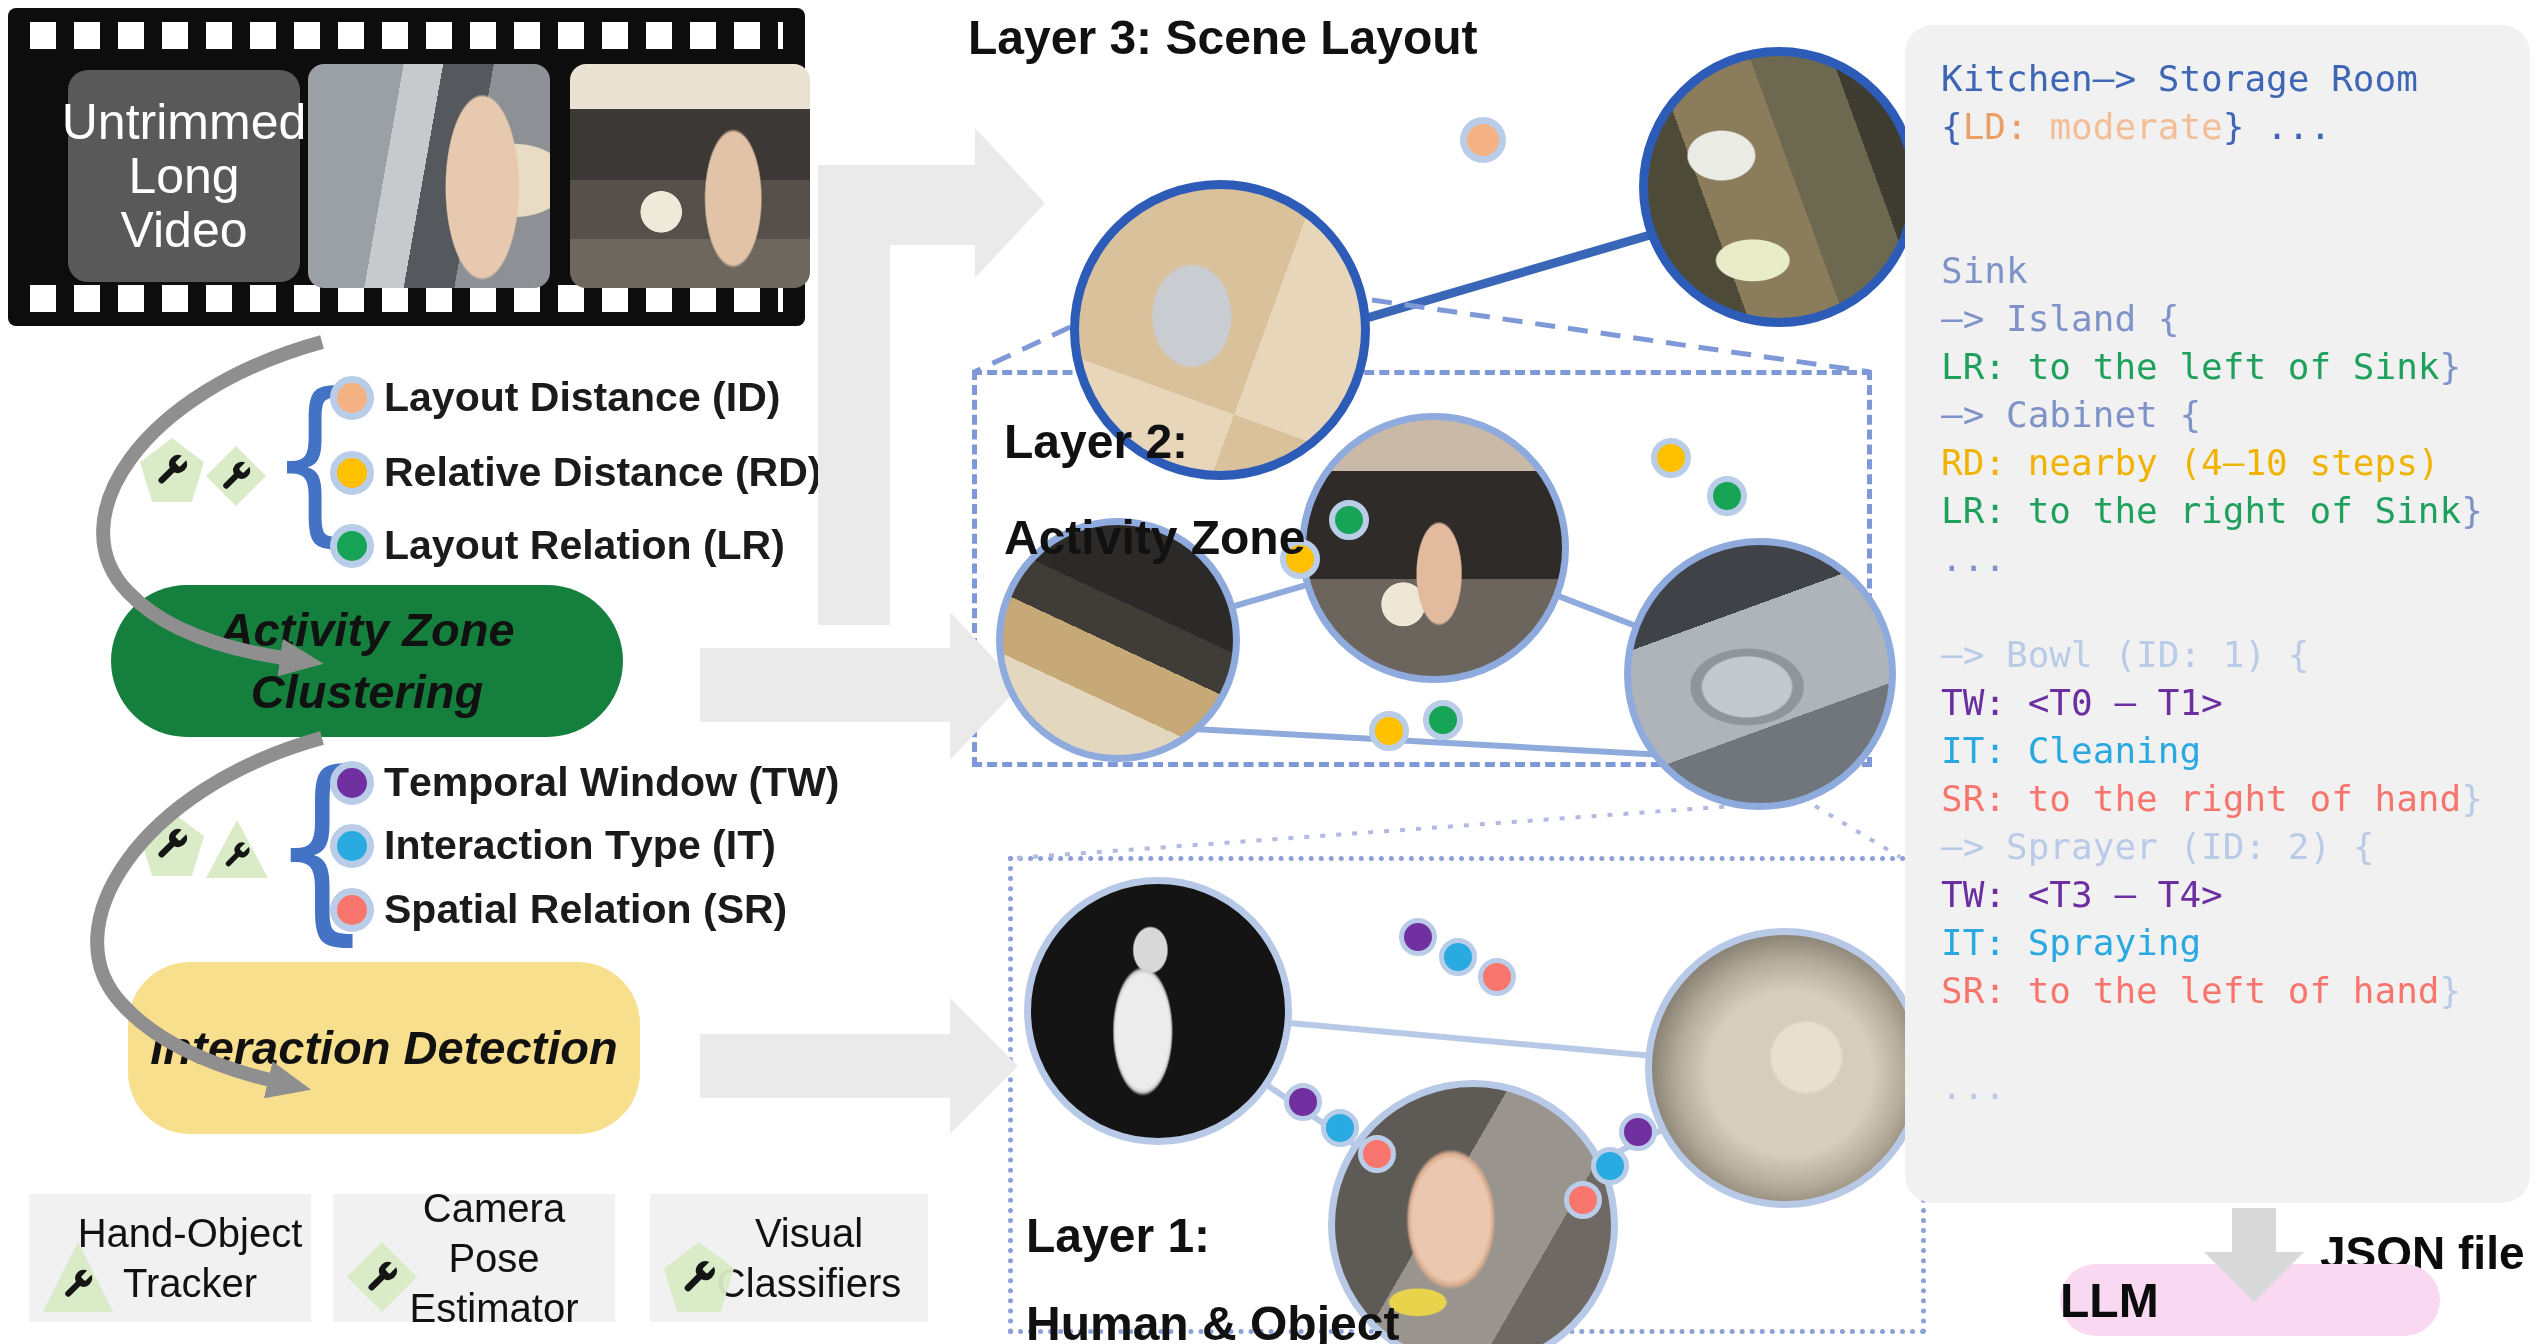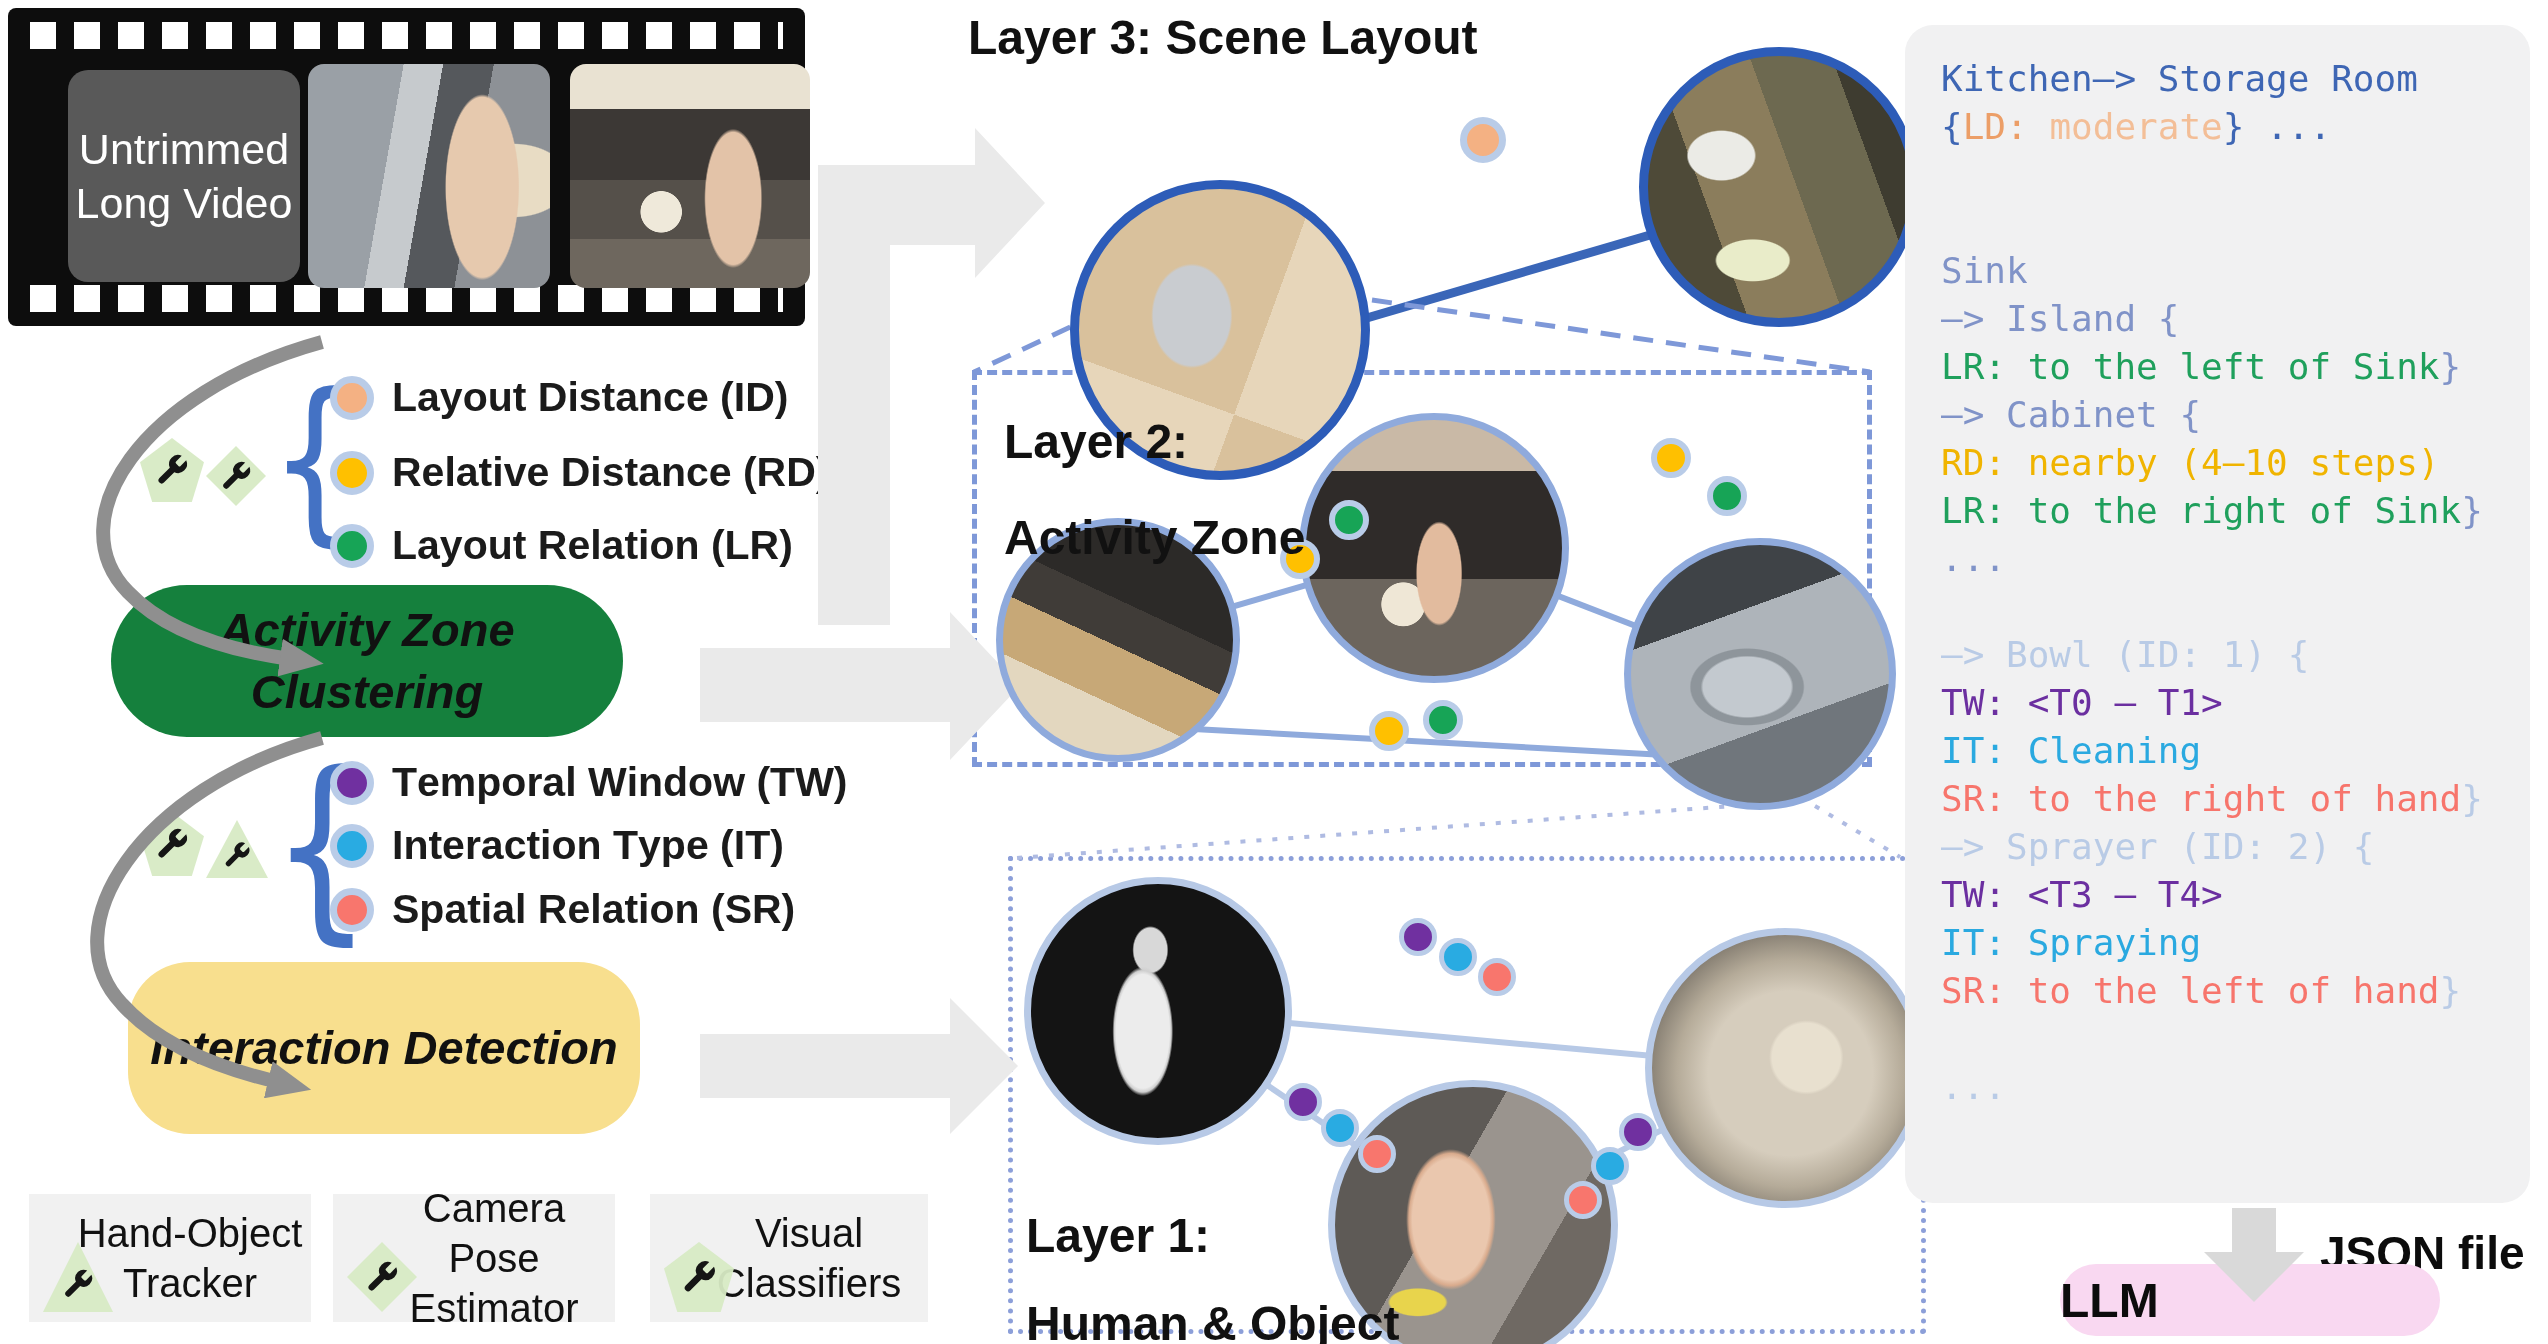--- a/index.html
+++ b/index.html
@@ -9,21 +9,21 @@
   }
   .abs{position:absolute;}
 
   
   .film{left:8px;top:8px;width:797px;height:318px;background:#0d0d0d;border-radius:8px;}
   .film .holes{position:absolute;left:22px;right:22px;height:27px;
     background:repeating-linear-gradient(90deg,#ffffff 0 26px,transparent 26px 44px);}
   .film .holes.top{top:14px;} .film .holes.bot{bottom:14px;}
   .film-label{left:60px;top:62px;width:232px;height:212px;background:#595959;border-radius:20px;
     display:flex;align-items:center;justify-content:center;text-align:center;
-    color:#fff;font-size:43px;line-height:54px;padding:0 2px;box-sizing:border-box;}
+    color:#fff;font-size:50px;line-height:54px;padding:0 2px;box-sizing:border-box;}
   .frame{top:56px;height:224px;border-radius:16px;overflow:hidden;}
   .frame.f1{left:300px;width:242px;
     background:
       radial-gradient(ellipse 60px 150px at 72% 55%, #e6c9ae 0 60%, transparent 62%),
       radial-gradient(ellipse 90px 60px at 85% 52%, #e8dcc4 0 60%, transparent 62%),
       linear-gradient(100deg,#9aa0a6 0 34%,#c6cacd 34% 48%,#55585c 48% 66%,#8d9196 66%);}
   .frame.f2{left:562px;width:240px;
     background:
       radial-gradient(circle 34px at 38% 66%, #efe9da 0 60%, transparent 62%),
       radial-gradient(ellipse 50px 120px at 68% 60%, #e3c3a8 0 55%, transparent 58%),
@@ -37,21 +37,21 @@
   .badge::before{content:"";position:absolute;inset:0;background:#d7eac4;opacity:.95;}
   .badge.pentagon::before{clip-path:polygon(50% 0,100% 38%,81% 100%,19% 100%,0 38%);}
   .badge.diamond::before{clip-path:polygon(50% 0,100% 50%,50% 100%,0 50%);}
   .badge.triangle::before{clip-path:polygon(50% 0,100% 100%,0 100%);}
   .badge svg{position:relative;z-index:1;}
 
   
   .brace{color:#4472c4;font-family:"DejaVu Sans",sans-serif;transform:scaleX(.8);}
   .brace.b1{left:258px;top:362px;font-size:178px;line-height:196px;}
   .brace.b2{left:258px;top:736px;font-size:200px;line-height:220px;}
-  .legend-row{position:absolute;left:330px;display:flex;align-items:center;gap:18px;
+  .legend-row{position:absolute;left:330px;display:flex;align-items:center;gap:10px;
     font-size:41px;font-weight:600;white-space:nowrap;}
   .seg-b{font-weight:800;}
   .dot{border-radius:50%;box-sizing:border-box;}
   .legend-dot{width:44px;height:44px;border:7px solid #b9cce8;flex:0 0 auto;}
 
   
   .pill{display:flex;flex-direction:column;align-items:center;justify-content:center;
     font-style:italic;font-weight:700;text-align:center;color:#111;}
   .pill.zone{left:111px;top:585px;width:512px;height:152px;background:#15803d;border-radius:80px;
     font-size:47px;line-height:62px;}

